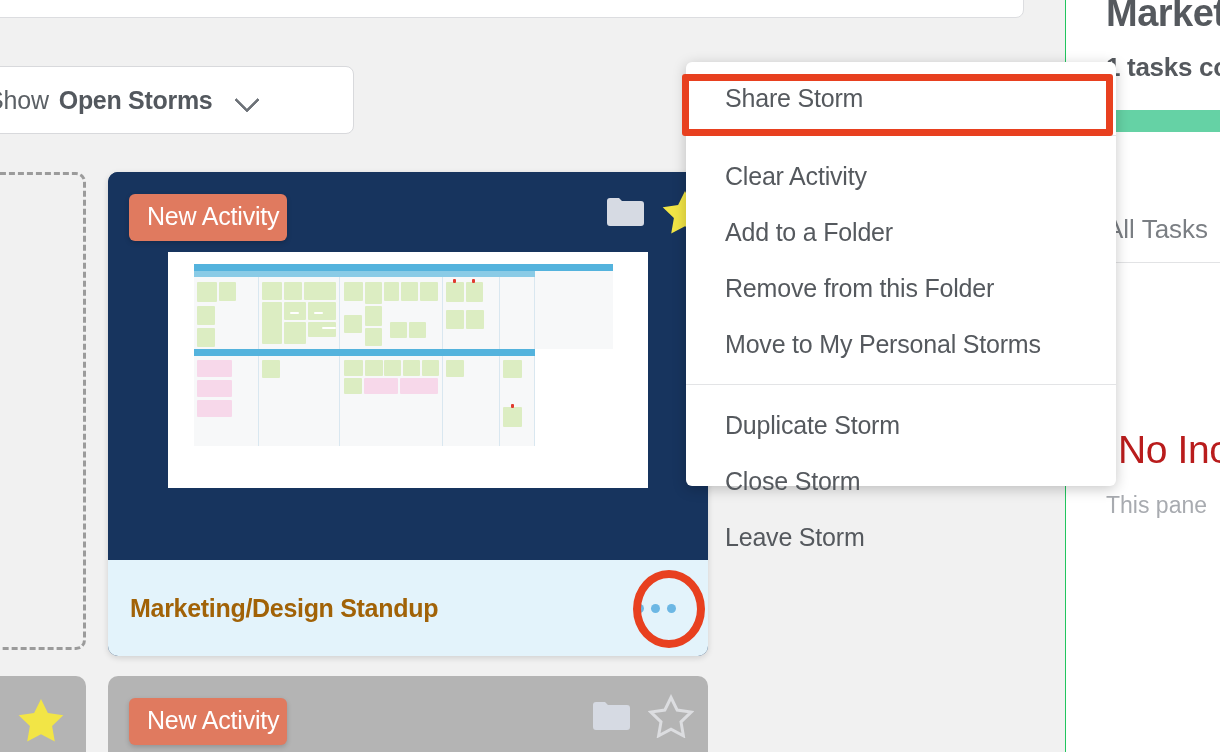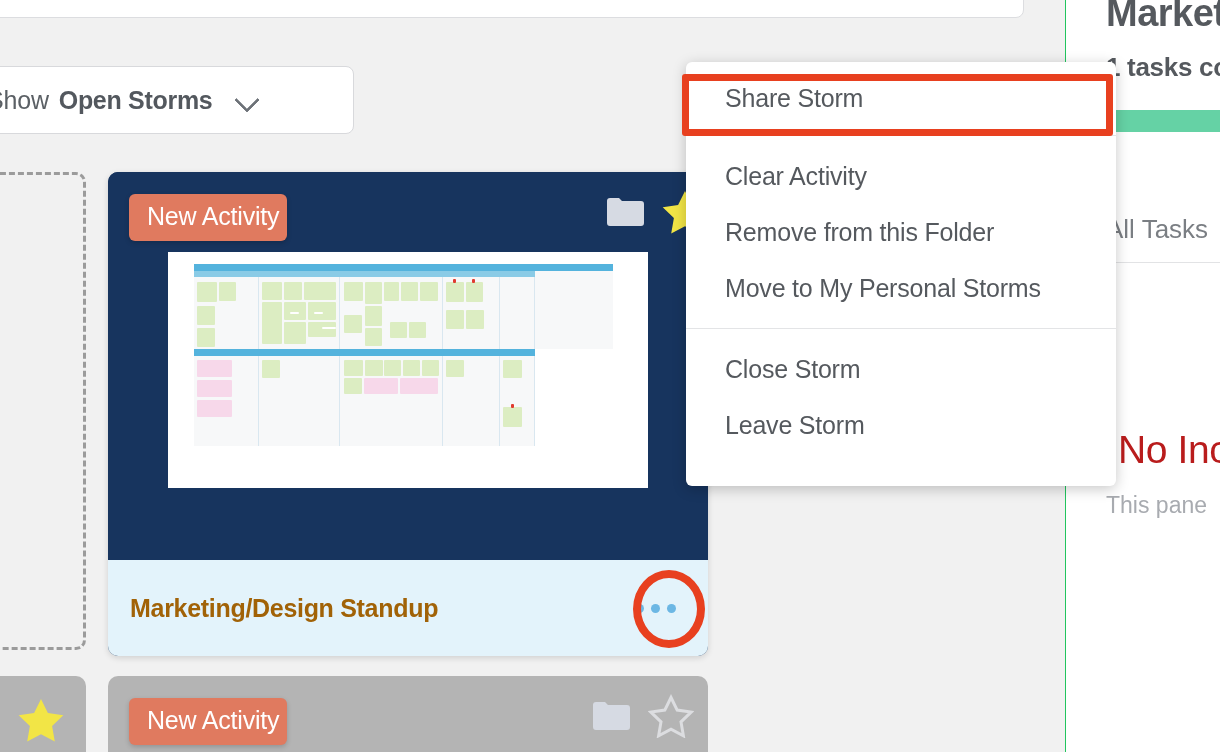--- a/index.html
+++ b/index.html
@@ -404,25 +404,27 @@
 
   </div>
 
   <div class="ctx-menu">
     <div class="ctx-first">
       <div class="ctx-item">Share Storm</div>
     </div>
     <div class="ctx-sep"></div>
     <div class="ctx-group">
       <div class="ctx-item">Clear Activity</div>
+      <div class="ctx-item">Add to a Folder</div>
       <div class="ctx-item">Remove from this Folder</div>
       <div class="ctx-item">Move to My Personal Storms</div>
     </div>
     <div class="ctx-sep"></div>
     <div class="ctx-group">
+      <div class="ctx-item">Duplicate Storm</div>
       <div class="ctx-item">Close Storm</div>
       <div class="ctx-item">Leave Storm</div>
     </div>
   </div>
 
   <div class="right-panel">
     <div class="rp-title">Market</div>
     <div class="rp-sub">1 tasks co</div>
     <div class="rp-bar-track">
       <div class="rp-bar-fill"></div>

